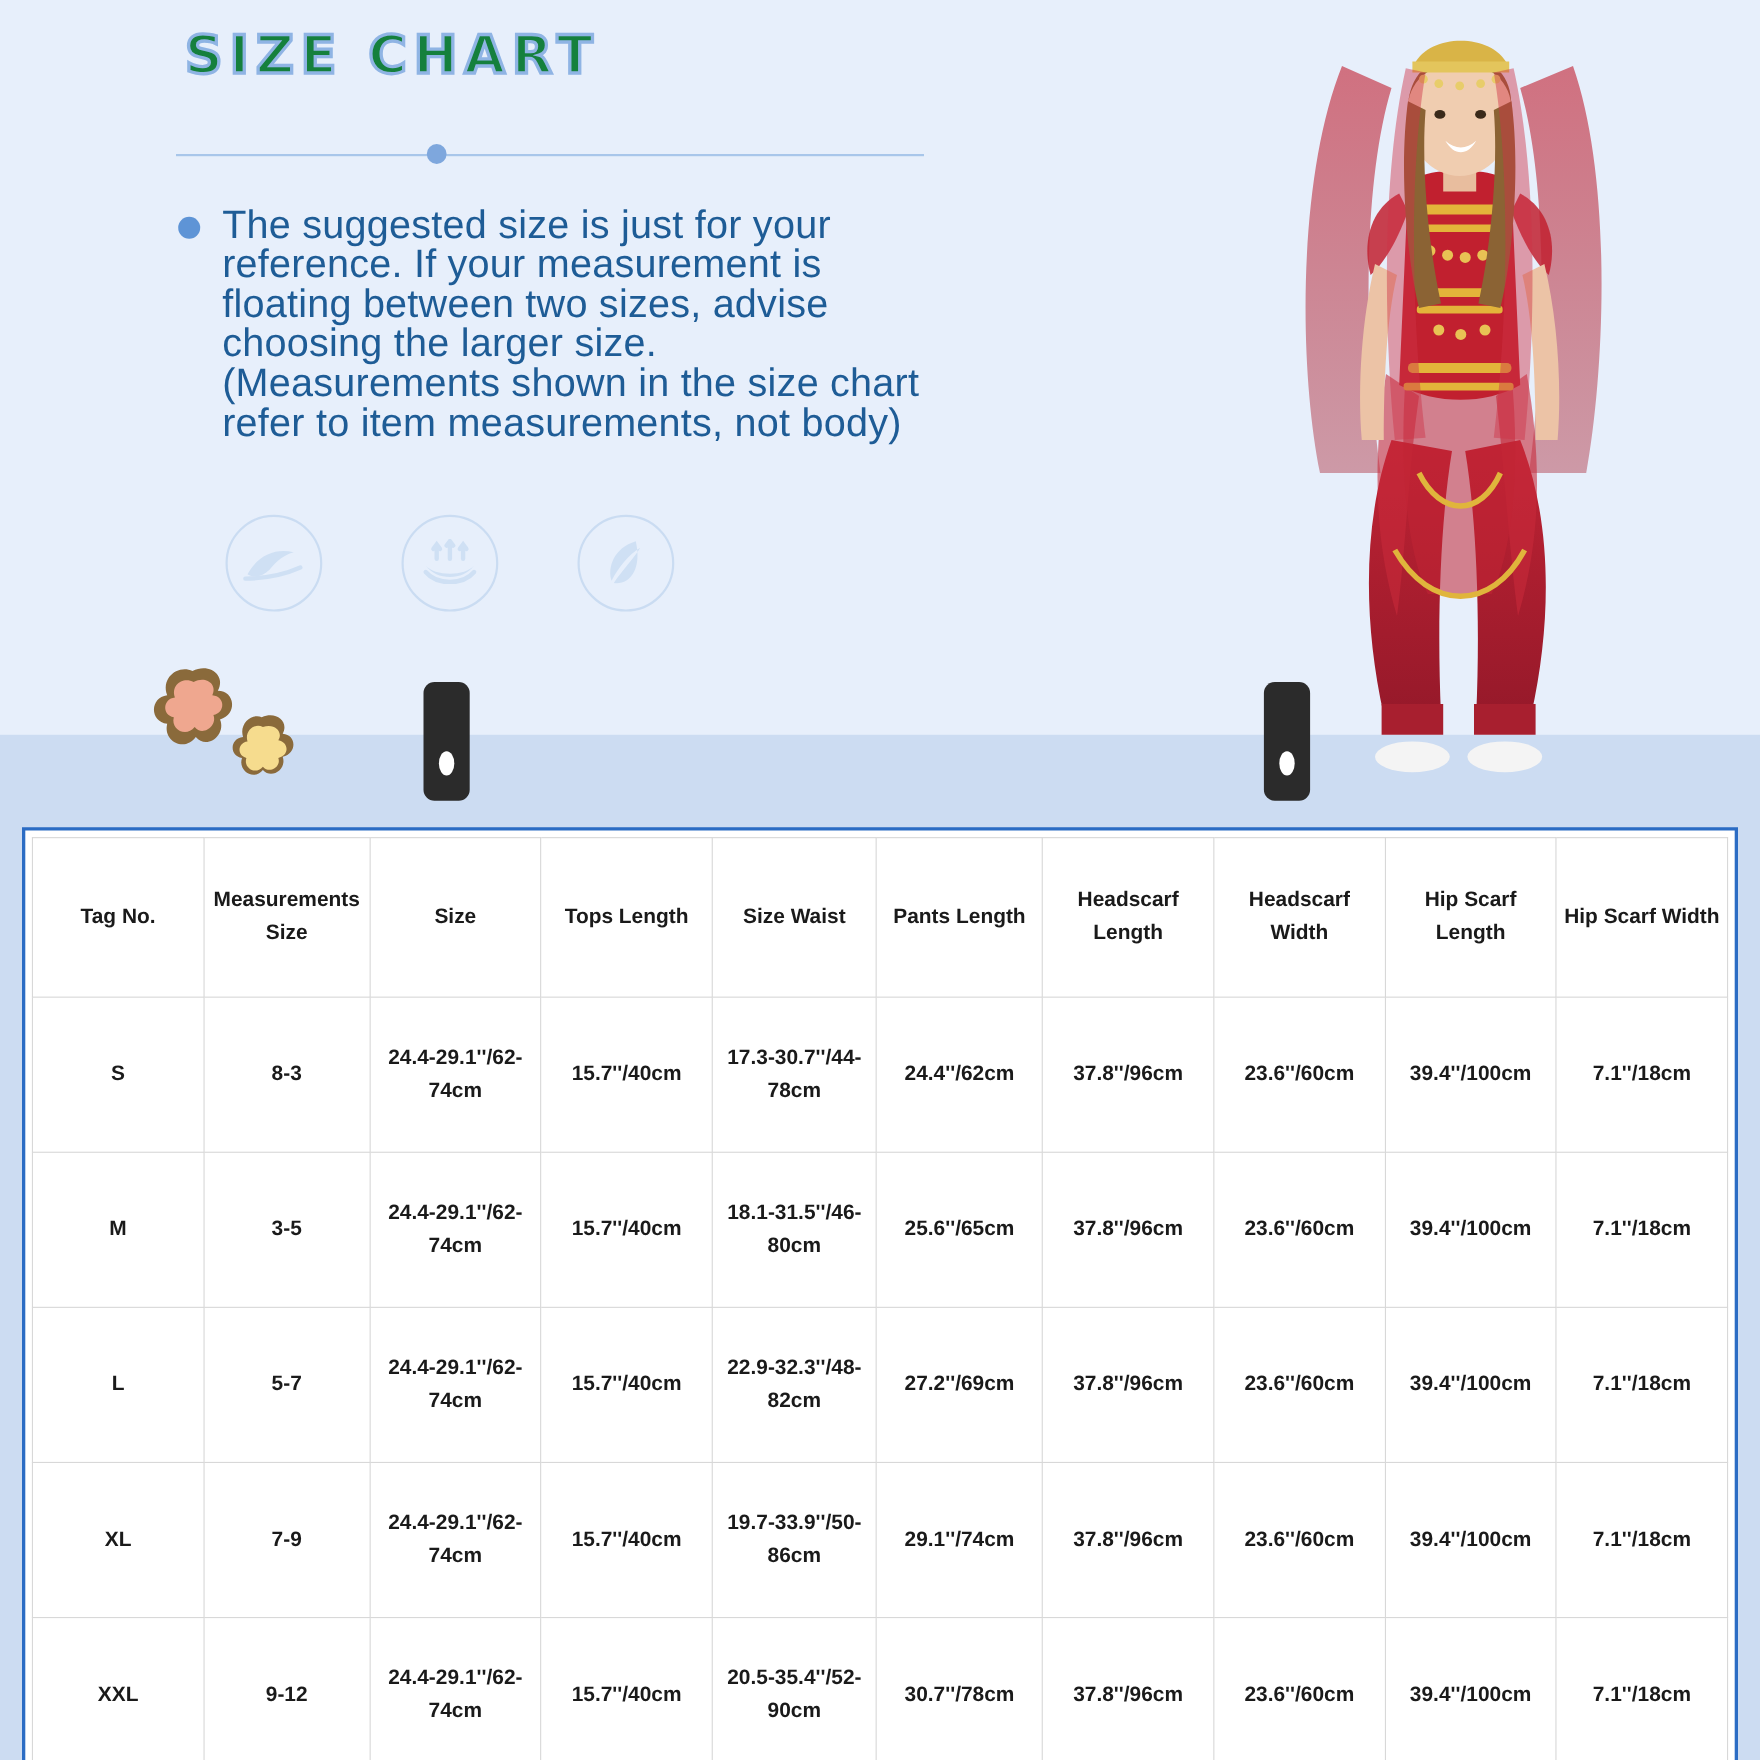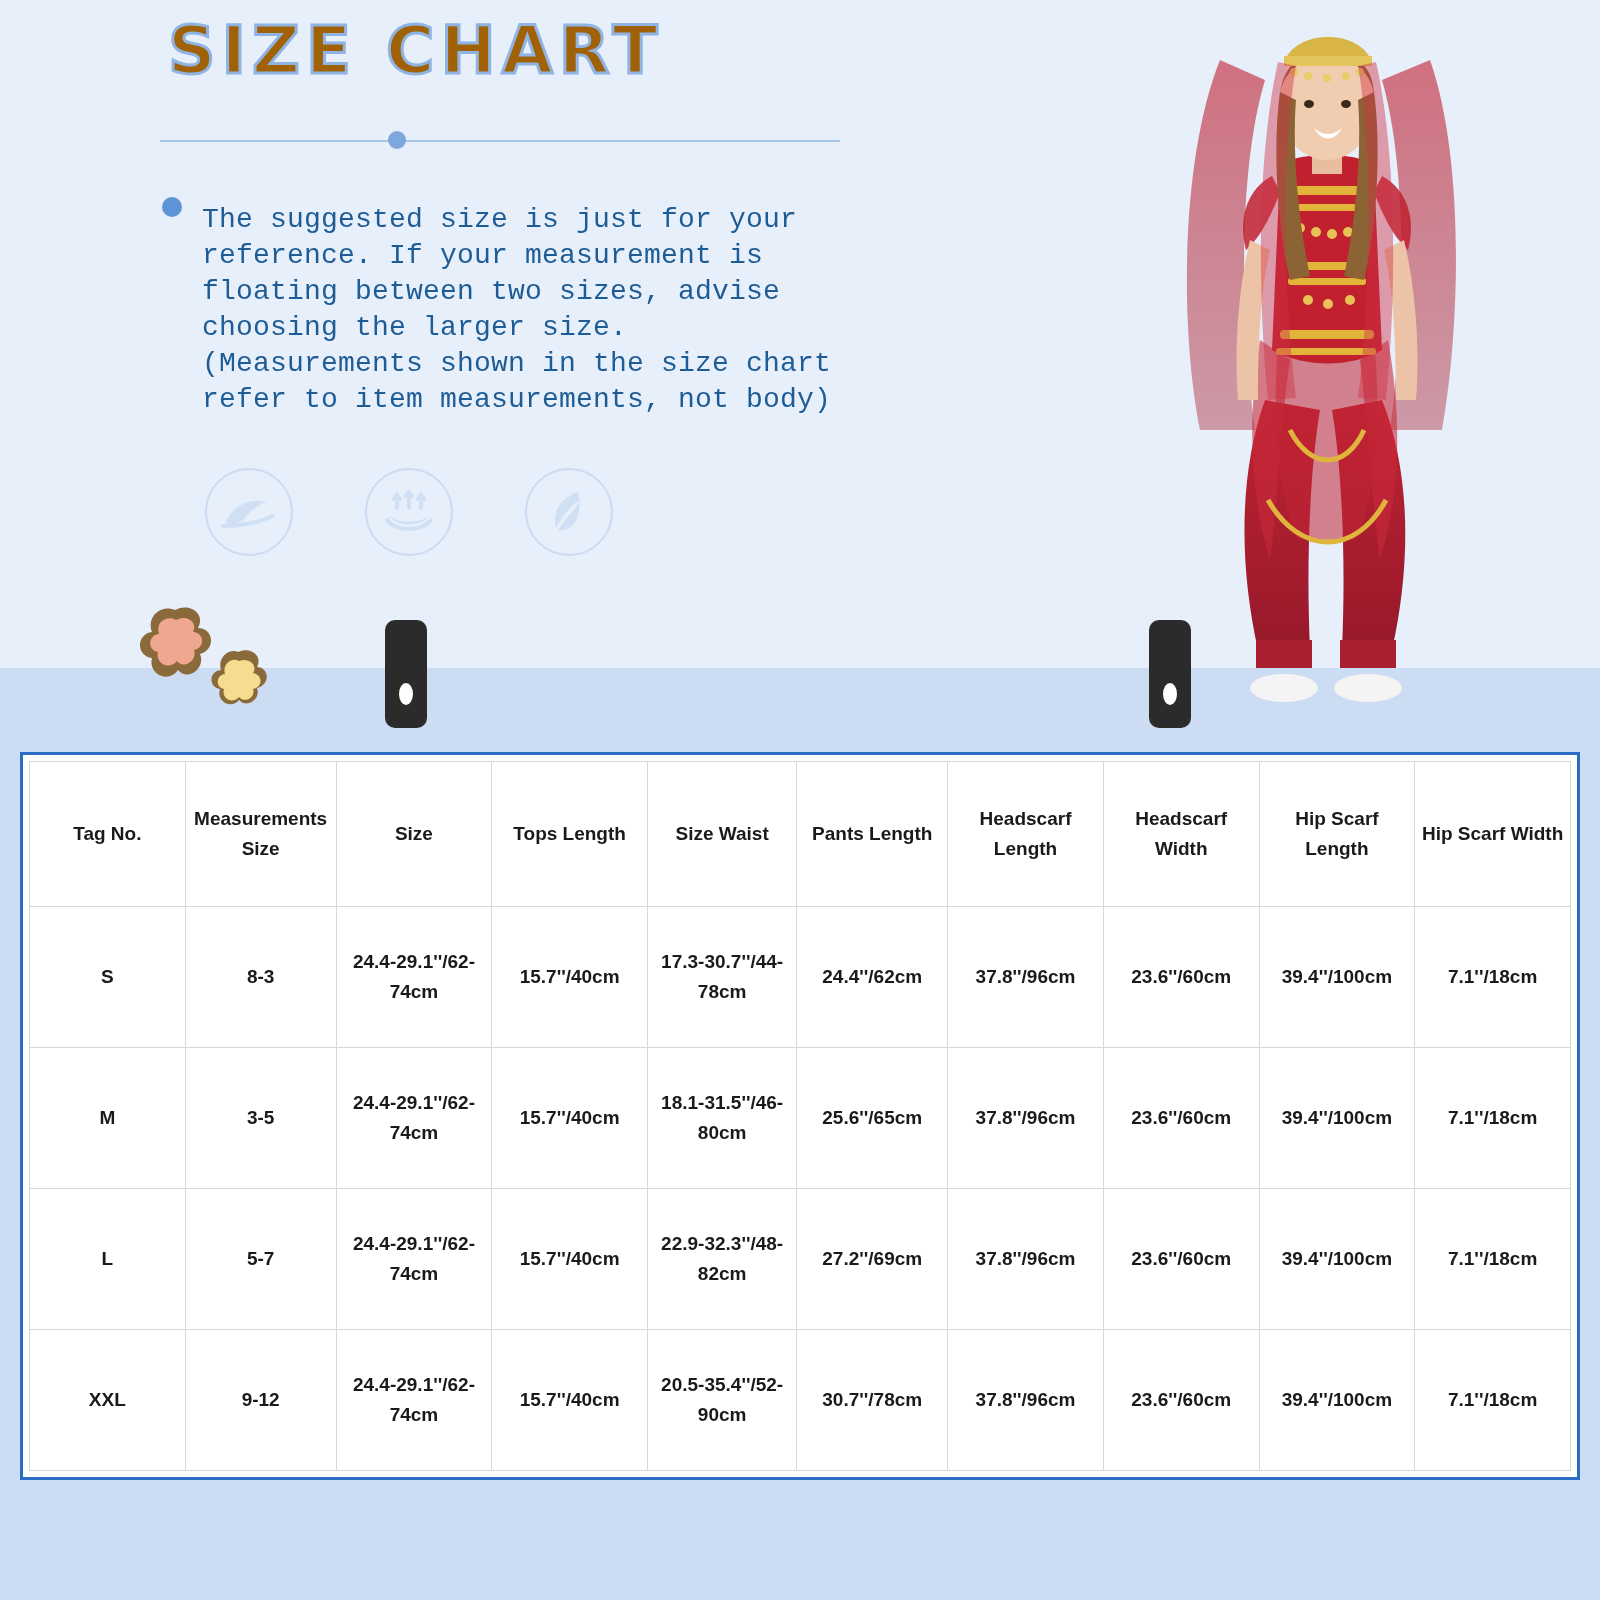--- a/index.html
+++ b/index.html
@@ -29,25 +29,25 @@
     left: 0; top: 668px;
     width: 1600px;
     height: 932px;
     background: #ccdcf2;
   }
 
   
   .title {
     position: absolute;
     left: 168px;
-    top: 12px;
-    font-size: 66px;
+    top: 22px;
+    font-size: 48px;
     font-weight: bold;
     letter-spacing: 6px;
-    color: #a16207;
+    color: #15803d;
     -webkit-text-stroke: 3px #8fb4e4;
     font-family: "DejaVu Sans", sans-serif;
   }
   .title-rule {
     position: absolute;
     left: 160px;
     top: 140px;
     width: 680px;
     height: 2px;
     background: #a8c6ea;
@@ -70,26 +70,25 @@
     width: 20px;
     height: 20px;
     border-radius: 50%;
     background: #5e94d6;
   }
   .note {
     position: absolute;
     left: 202px;
     top: 186px;
     width: 650px;
-    font-size: 28px;
+    font-size: 36px;
     line-height: 36px;
     color: #1e5c96;
-    font-family: Liberation Mono, monospace;
+    font-family: Liberation Sans, sans-serif;
     letter-spacing: 0.2px;
-    margin-top: 16px;
   }
 
   
   .feature-icons {
     position: absolute;
     left: 205px;
     top: 468px;
     display: flex;
     gap: 72px;
   }
@@ -384,20 +383,32 @@
         <td>24.4-29.1''/62-74cm</td>
         <td>15.7''/40cm</td>
         <td>22.9-32.3''/48-82cm</td>
         <td>27.2''/69cm</td>
         <td>37.8''/96cm</td>
         <td>23.6''/60cm</td>
         <td>39.4''/100cm</td>
         <td>7.1''/18cm</td>
       </tr>
       <tr>
+        <td>XL</td>
+        <td>7-9</td>
+        <td>24.4-29.1''/62-74cm</td>
+        <td>15.7''/40cm</td>
+        <td>19.7-33.9''/50-86cm</td>
+        <td>29.1''/74cm</td>
+        <td>37.8''/96cm</td>
+        <td>23.6''/60cm</td>
+        <td>39.4''/100cm</td>
+        <td>7.1''/18cm</td>
+      </tr>
+      <tr>
         <td>XXL</td>
         <td>9-12</td>
         <td>24.4-29.1''/62-74cm</td>
         <td>15.7''/40cm</td>
         <td>20.5-35.4''/52-90cm</td>
         <td>30.7''/78cm</td>
         <td>37.8''/96cm</td>
         <td>23.6''/60cm</td>
         <td>39.4''/100cm</td>
         <td>7.1''/18cm</td>

